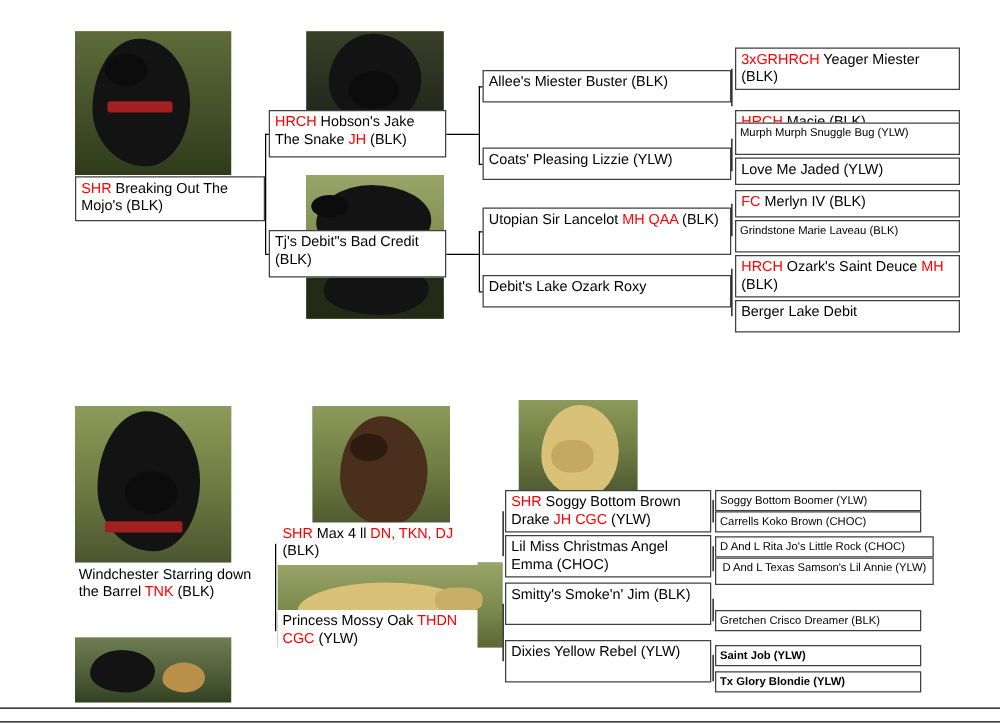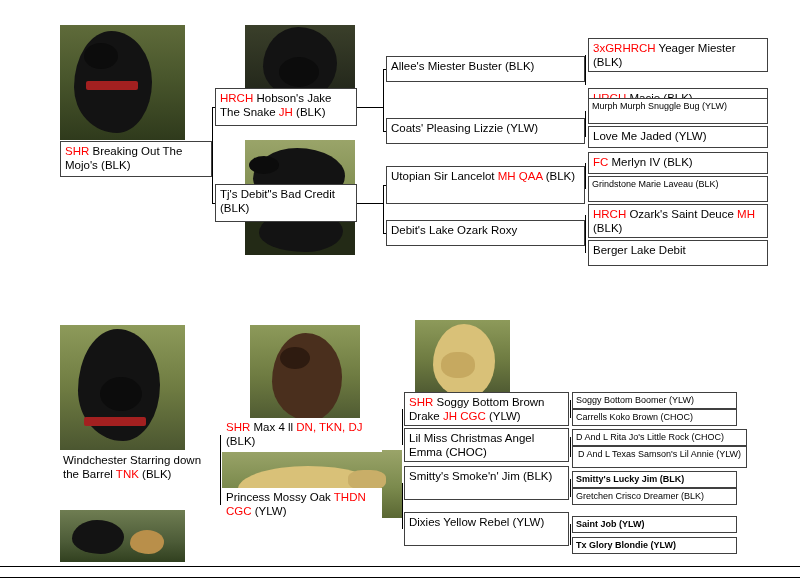--- a/index.html
+++ b/index.html
@@ -251,23 +251,20 @@
   </div>
   <div class="box small" style="left:572px; top:409px; width:165px; height:17px;">
     <span>Carrells Koko Brown (CHOC)</span>
   </div>
   <div class="box small" style="left:572px; top:429px; width:175px; height:17px;">
     <span>D And L Rita Jo's Little Rock (CHOC)</span>
   </div>
   <div class="box small" style="left:572px; top:446px; width:175px; height:22px;text-align:center;">
     <span>D And L Texas Samson's Lil Annie (YLW)</span>
   </div>
-  <div class="box small" style="left:572px; top:471px; width:165px; height:17px; font-weight:bold;">
-    <span>Smitty's Lucky Jim (BLK)</span>
-  </div>
   <div class="box small" style="left:572px; top:516px; width:165px; height:17px; font-weight:bold;">
     <span>Saint Job (YLW)</span>
   </div>
   <div class="box small" style="left:572px; top:488px; width:165px; height:17px;">
     <span>Gretchen Crisco Dreamer (BLK)</span>
   </div>
   <div class="box small" style="left:572px; top:537px; width:165px; height:17px; font-weight:bold;">
     <span>Tx Glory Blondie (YLW)</span>
   </div>
 

